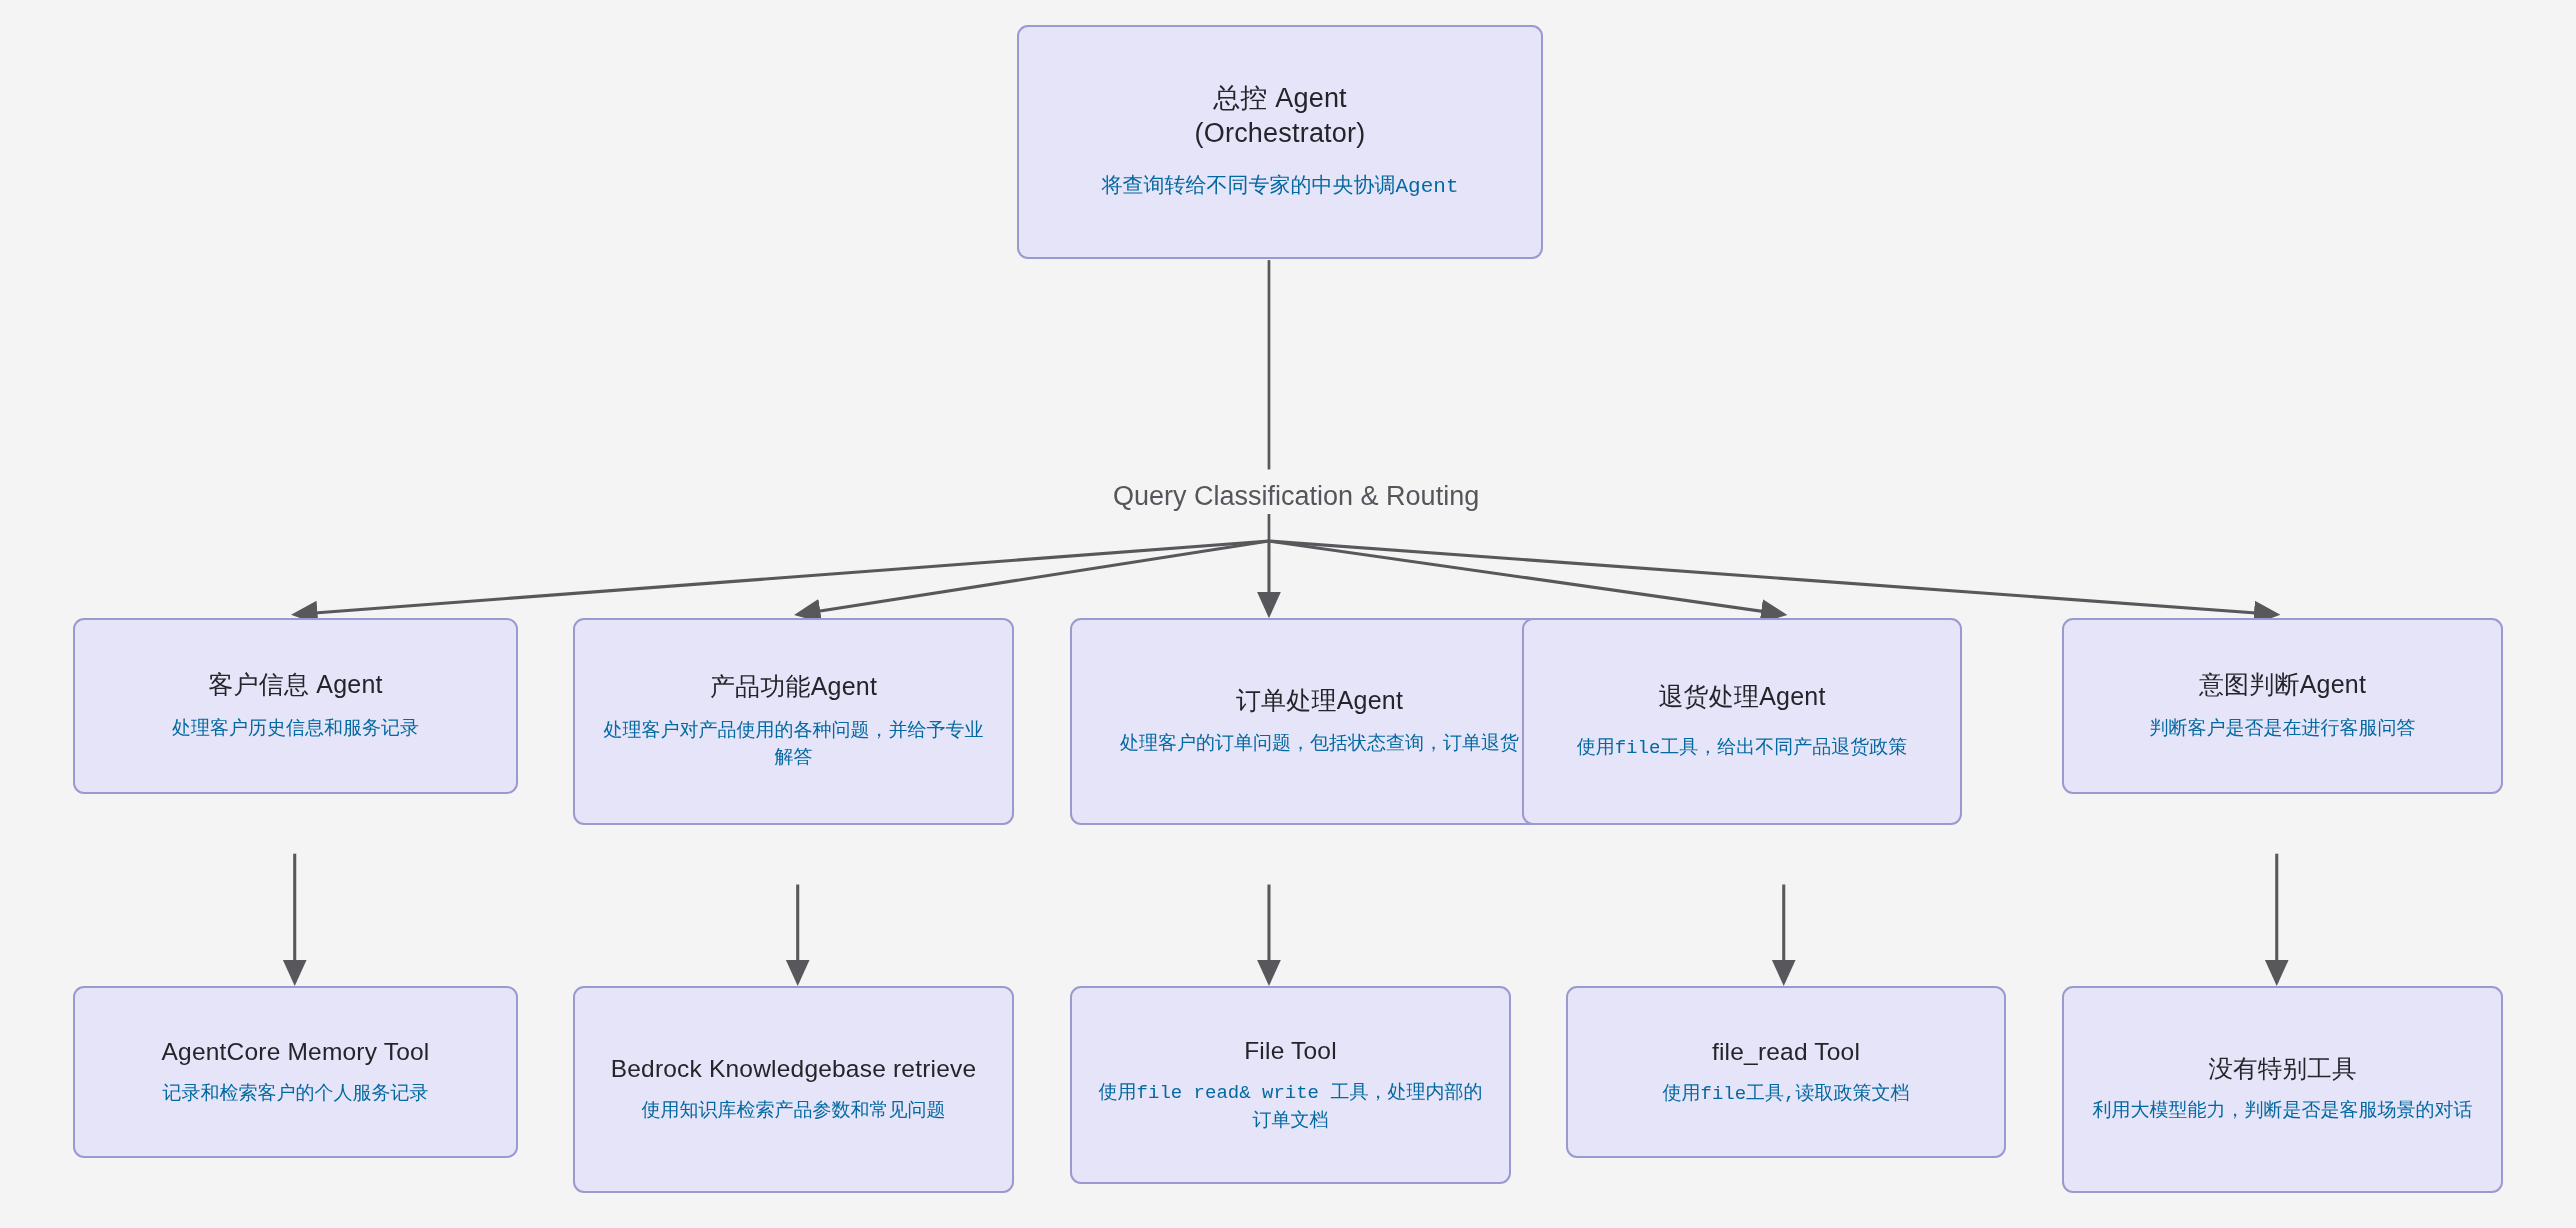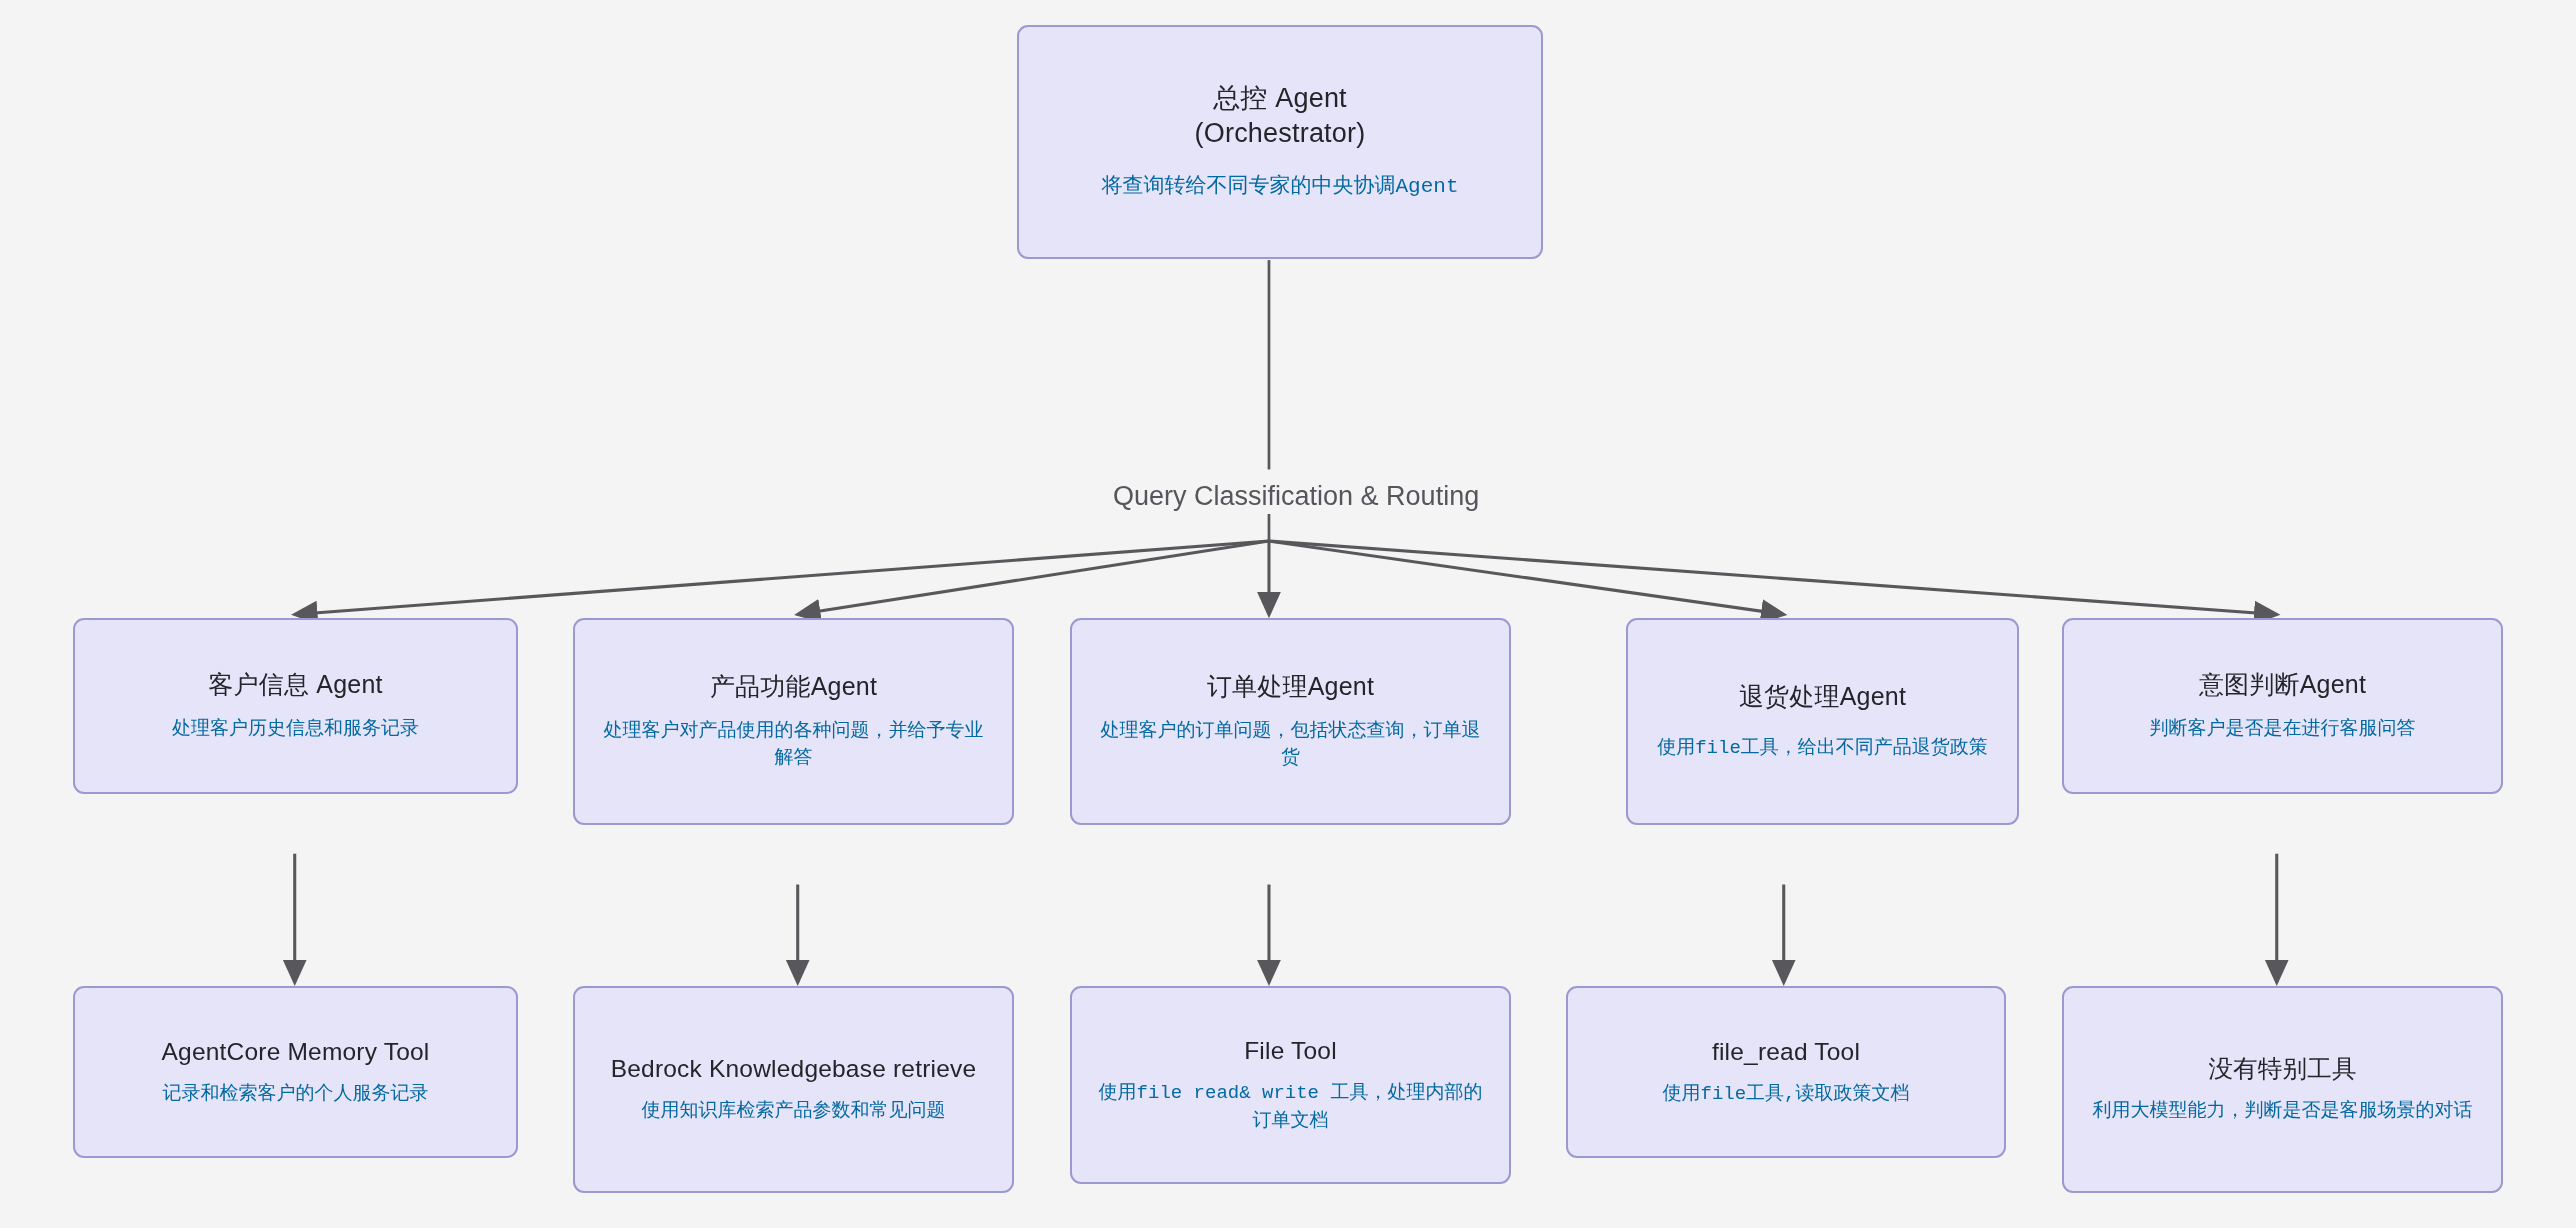--- a/index.html
+++ b/index.html
@@ -70,22 +70,22 @@
     width: 526px;
     height: 234px;
   }
   #node-orchestrator .node-title { font-size: 27px; }
   #node-orchestrator .node-desc  { font-size: 21px; margin-top: 20px; }
 
   
   .agent-node { top: 618px; }
   #node-agent-0 { left: 73px;   width: 445px; height: 176px; }
   #node-agent-1 { left: 573px;  width: 441px; height: 207px; }
-  #node-agent-2 { left: 1070px; width: 441px; height: 207px; }
-  #node-agent-3 { left: 1626px; width: 393px; height: 207px; gap: 8px; }
+  #node-agent-2 { left: 1070px; width: 499px; height: 207px; }
+  #node-agent-3 { left: 1522px; width: 440px; height: 207px; gap: 8px; }
   #node-agent-4 { left: 2062px; width: 441px; height: 176px; }
 
   
   .tool-node { top: 986px; }
   #node-tool-0 { left: 73px;   width: 445px; height: 172px; }
   #node-tool-1 { left: 573px;  width: 441px; height: 207px; }
   #node-tool-2 { left: 1070px; width: 441px; height: 198px; }
   #node-tool-3 { left: 1566px; width: 440px; height: 172px; }
   #node-tool-4 { left: 2062px; width: 441px; height: 207px; }
 

